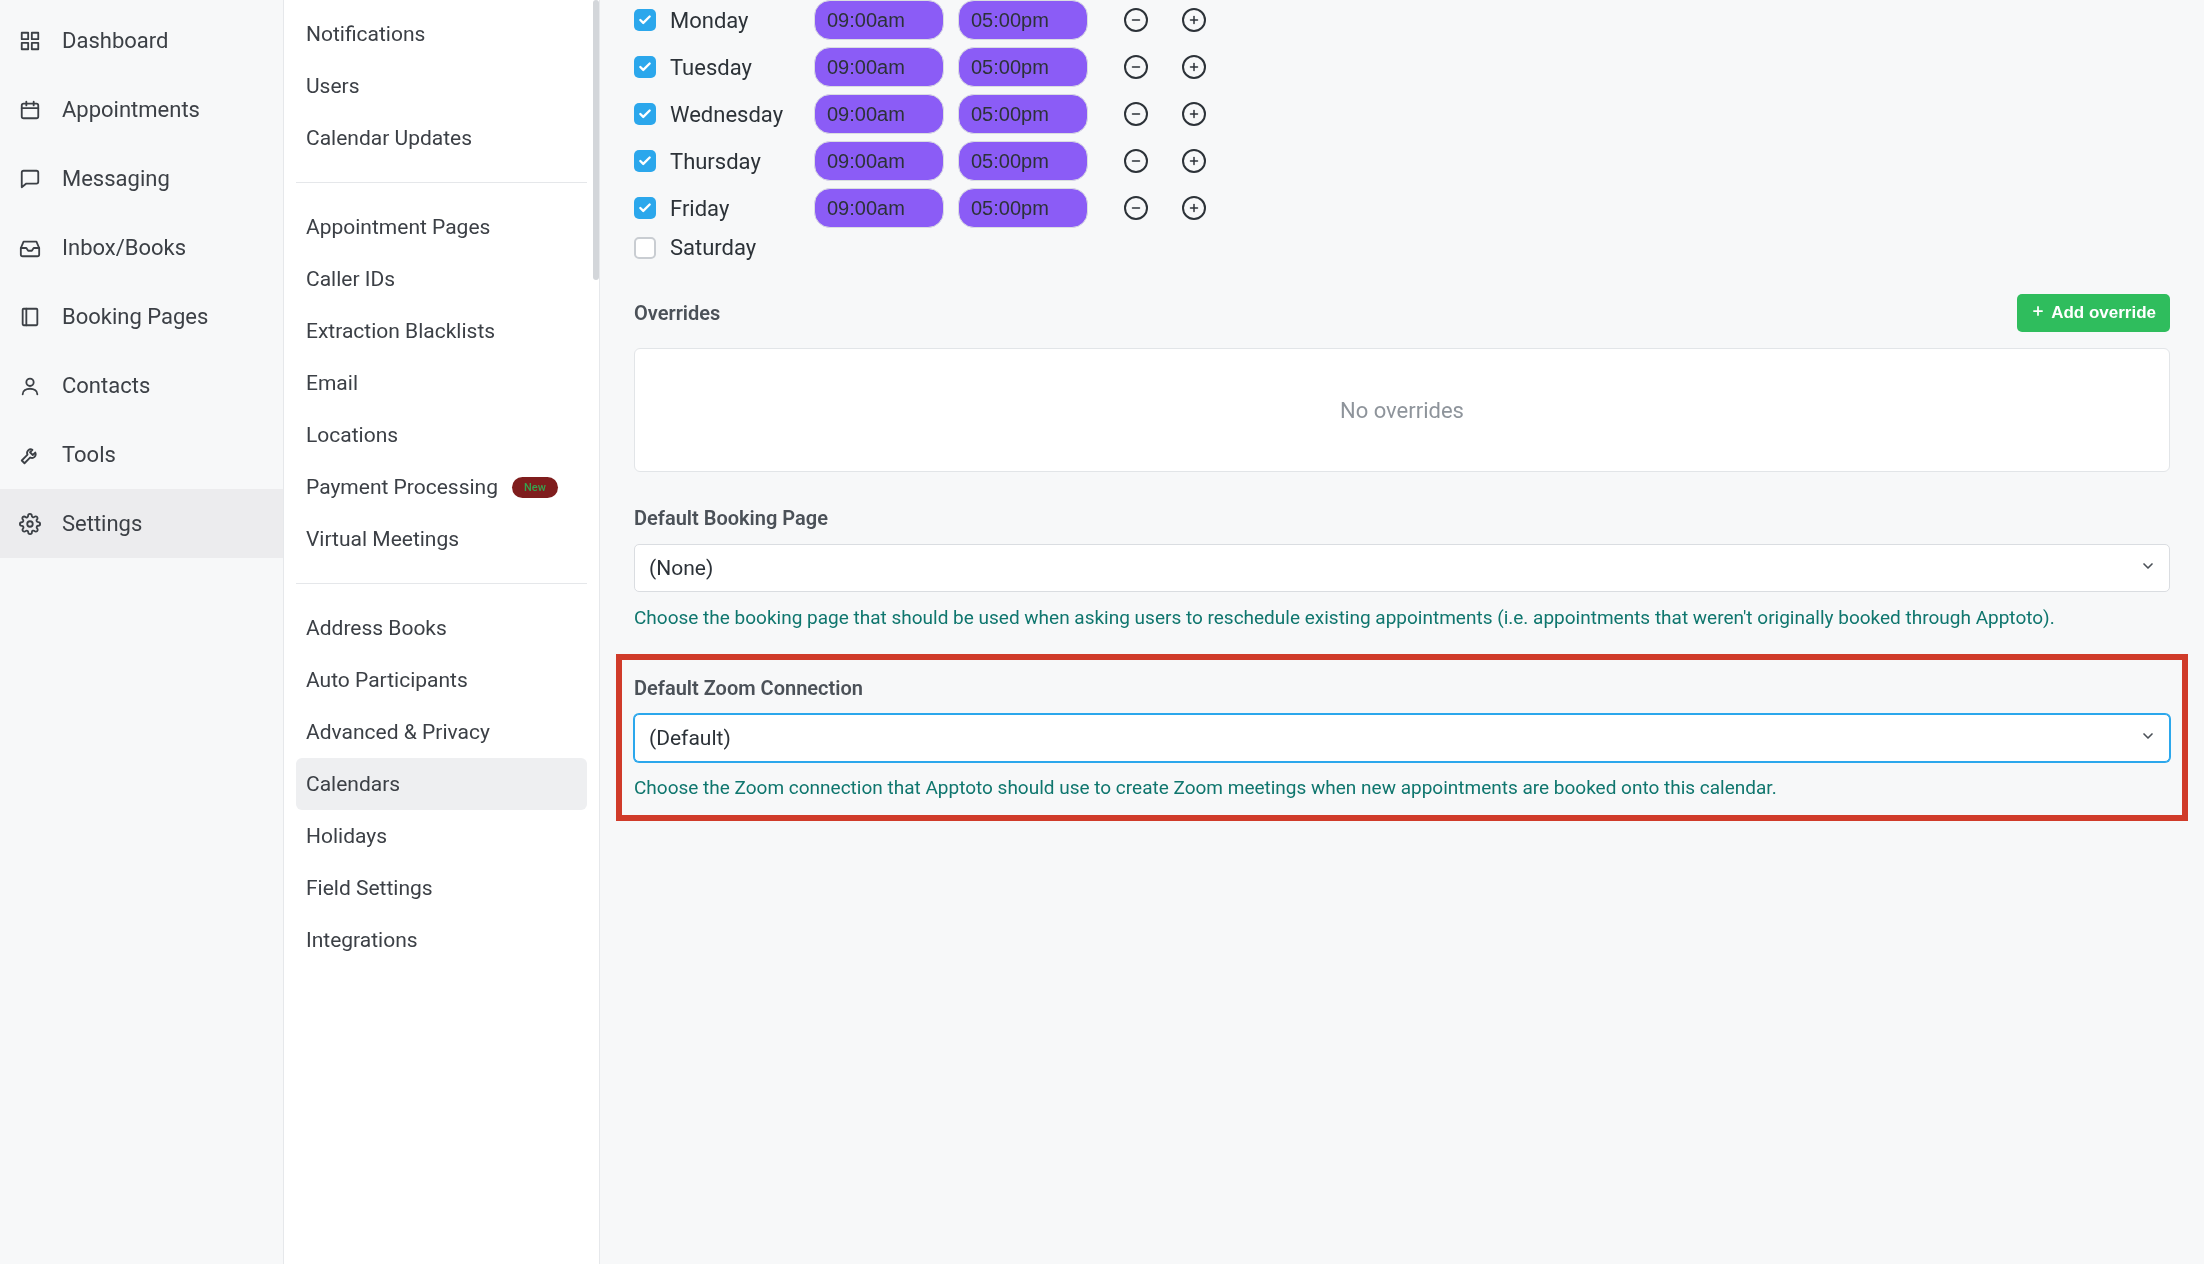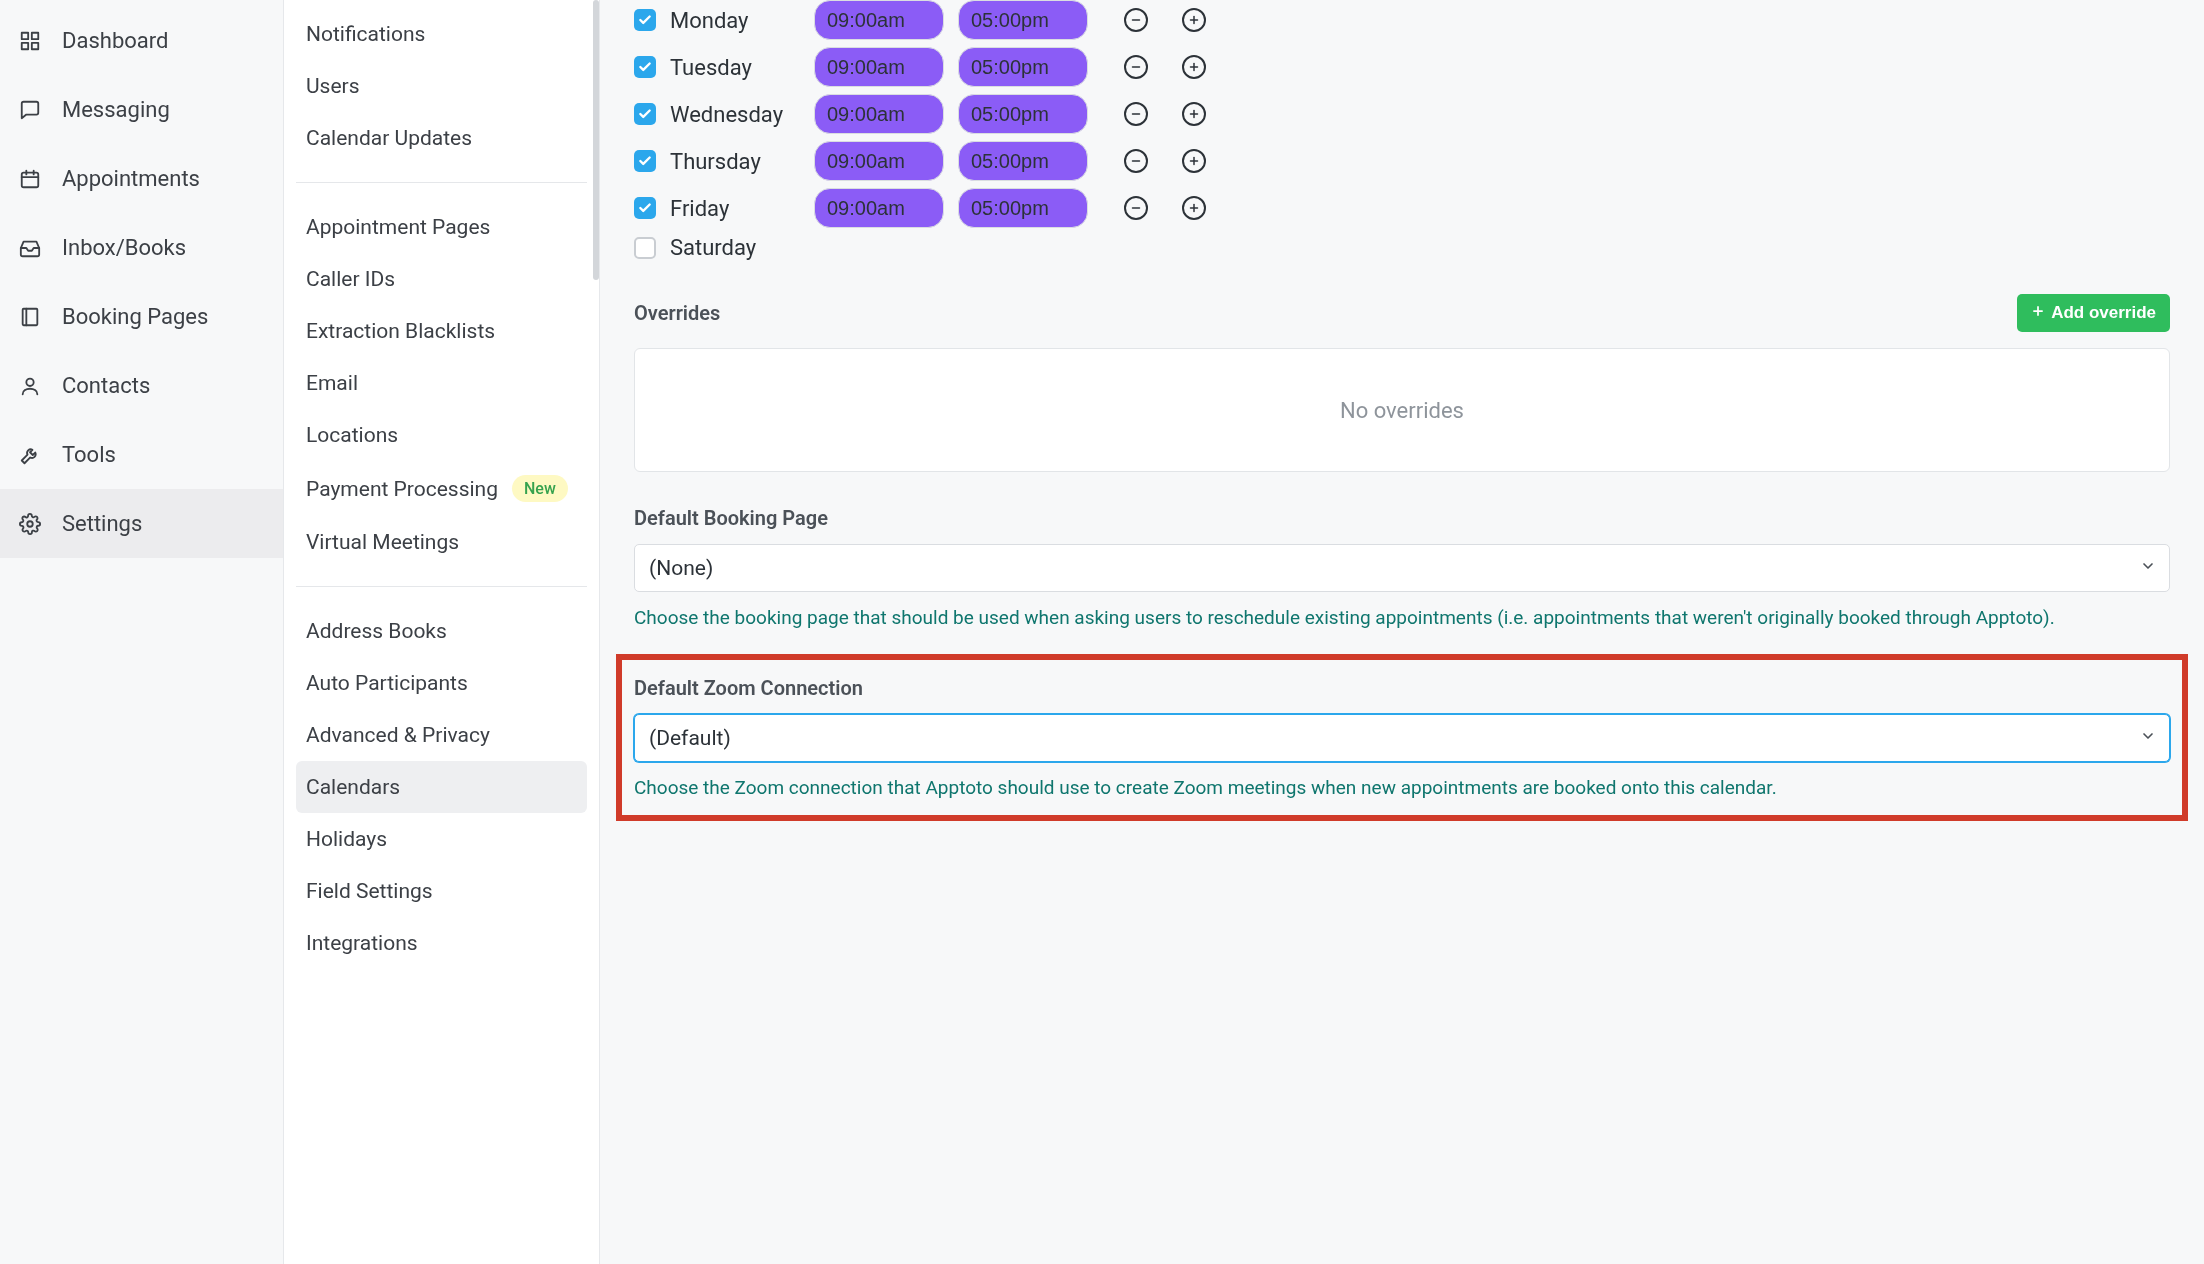--- a/index.html
+++ b/index.html
@@ -65,25 +65,25 @@
   }
   .mnav-item.active {
     background: #eeeff1;
   }
   .mnav-sep {
     height: 1px;
     background: #e5e7ea;
     margin: 18px 0;
   }
   .new-badge {
-    background: #fef9c3;
+    background: #7f1d1d;
     color: #36a24e;
     border-radius: 999px;
     padding: 4px 12px;
-    font-size: 16px;
+    font-size: 11px;
     font-weight: 500;
   }
   .vscroll-hint {
     position: absolute;
     right: 0;
     top: 0;
     bottom: 0;
     width: 8px;
   }
   .vscroll-thumb {
@@ -257,35 +257,35 @@
             <rect x="14" y="3" width="7" height="7"></rect>
             <rect x="3" y="14" width="7" height="7"></rect>
             <rect x="14" y="14" width="7" height="7"></rect>
           </svg>
         </span>
         <span>Dashboard</span>
       </div>
       <div class="lnav-item">
         <span class="icon">
           <svg width="22" height="22" viewBox="0 0 24 24" stroke="#3c4046" stroke-width="2" fill="none" stroke-linecap="round" stroke-linejoin="round">
-            <path d="M21 15a2 2 0 0 1-2 2H8l-5 4V5a2 2 0 0 1 2-2h14a2 2 0 0 1 2 2z"></path>
-          </svg>
-        </span>
-        <span>Messaging</span>
-      </div>
-      <div class="lnav-item">
-        <span class="icon">
-          <svg width="22" height="22" viewBox="0 0 24 24" stroke="#3c4046" stroke-width="2" fill="none" stroke-linecap="round" stroke-linejoin="round">
             <rect x="3" y="5" width="18" height="16" rx="2"></rect>
             <line x1="3" y1="10" x2="21" y2="10"></line>
             <line x1="8" y1="3" x2="8" y2="7"></line>
             <line x1="16" y1="3" x2="16" y2="7"></line>
           </svg>
         </span>
         <span>Appointments</span>
+      </div>
+      <div class="lnav-item">
+        <span class="icon">
+          <svg width="22" height="22" viewBox="0 0 24 24" stroke="#3c4046" stroke-width="2" fill="none" stroke-linecap="round" stroke-linejoin="round">
+            <path d="M21 15a2 2 0 0 1-2 2H8l-5 4V5a2 2 0 0 1 2-2h14a2 2 0 0 1 2 2z"></path>
+          </svg>
+        </span>
+        <span>Messaging</span>
       </div>
       <div class="lnav-item">
         <span class="icon">
           <svg width="22" height="22" viewBox="0 0 24 24" stroke="#3c4046" stroke-width="2" fill="none" stroke-linecap="round" stroke-linejoin="round">
             <path d="M22 12h-6l-2 3h-4l-2-3H2"></path>
             <path d="M5 5h14l3 7v7a2 2 0 0 1-2 2H4a2 2 0 0 1-2-2v-7z"></path>
           </svg>
         </span>
         <span>Inbox/Books</span>
       </div>

